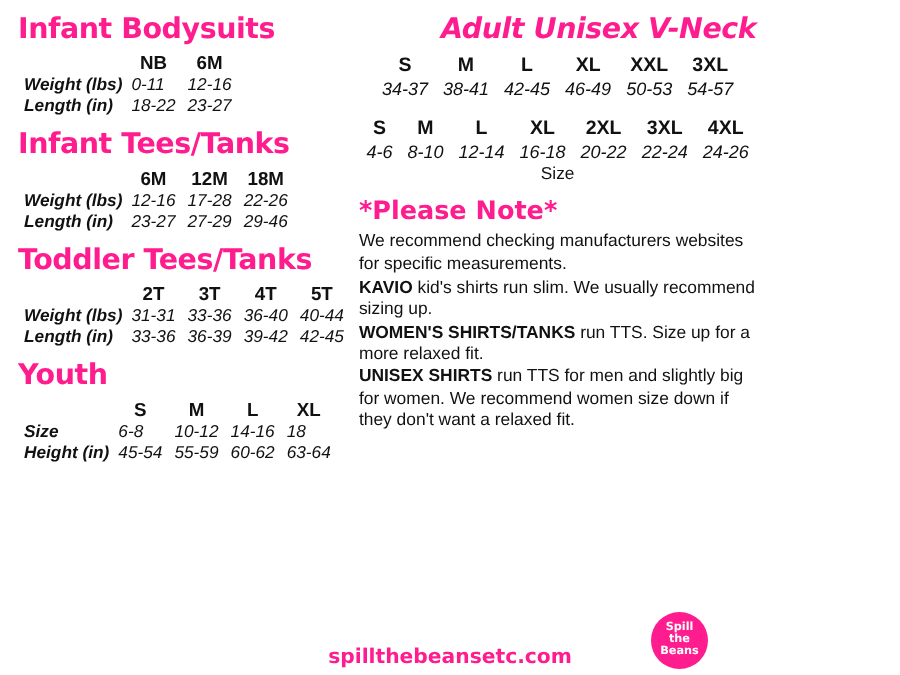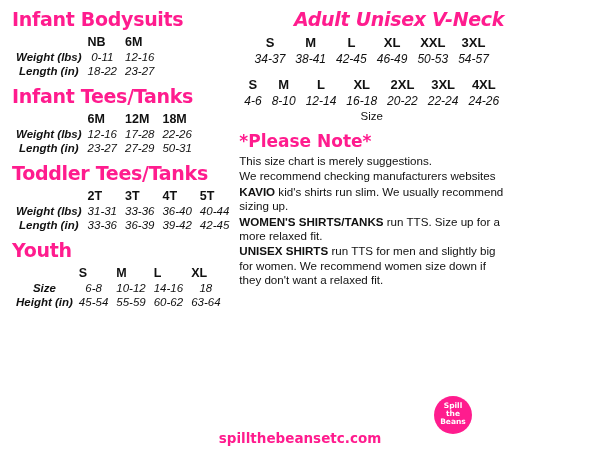--- a/index.html
+++ b/index.html
@@ -53,24 +53,24 @@
     text-align: left;
   }
   table.sz .rowlabel {
     font-weight: bold;
     font-size: 11.5px;
     padding-right: 2px;
   }
   table.sz .hdr td {
     font-weight: bold;
     font-size: 12.5px;
+    text-align: center;
     font-style: normal;
   }
   table.sz .vals td {
-    text-align: center;
     font-style: italic;
   }
   .block { margin-bottom: 9px; }
 
   
   .rt-wrap { text-align: center; }
   table.rt {
     border-collapse: collapse;
     margin: 0 auto;
     font-size: 12px;
@@ -118,21 +118,21 @@
     width: 600px;
     text-align: center;
     color: #ff1c8e;
     font-family: "DejaVu Sans", sans-serif;
     font-weight: bold;
     font-size: 13.5px;
   }
   .logo {
     position: absolute;
     right: 8px;
-    bottom: 12px;
+    bottom: 0;
     width: 58px;
     height: 42px;
   }
   .logo-circle {
     position: absolute;
     right: 4px;
     bottom: 4px;
     width: 38px;
     height: 38px;
     border-radius: 50%;
@@ -194,21 +194,21 @@
         <tr class="vals">
           <td class="rowlabel">Weight (lbs)</td>
           <td>12-16</td>
           <td>17-28</td>
           <td>22-26</td>
         </tr>
         <tr class="vals">
           <td class="rowlabel">Length (in)</td>
           <td>23-27</td>
           <td>27-29</td>
-          <td>50-31</td>
+          <td>29-46</td>
         </tr>
       </tbody>
         </table>
     </div>
 
     <div class="block">
       <div class="sec-title">Toddler  Tees/Tanks</div>
       <table class="sz">
         <tbody>
             <tr class="hdr">
@@ -315,22 +315,22 @@
           <td>24-26</td>
         </tr>
       </tbody>
         </table>
       <div class="axis-label">Size</div>
     </div>
 
     <div>
       <div class="note-title">*Please Note*</div>
       <div class="note-body">
-        <p>This size chart is merely suggestions.</p>
         <p>We recommend checking manufacturers websites</p>
+        <p>for specific measurements.</p>
         <p><b>KAVIO</b><span> kid's shirts run slim. We usually recommend sizing up.</span></p>
         <p><b>WOMEN'S SHIRTS/TANKS</b><span> run TTS. Size up for a more relaxed fit.</span></p>
         <p><b>UNISEX SHIRTS</b><span> run TTS for men and slightly big for women. We recommend women size down if they don't want a relaxed fit.</span></p>
       </div>
     </div>
 
   </div>
 
   <div class="footer">spillthebeansetc.com</div>
 

